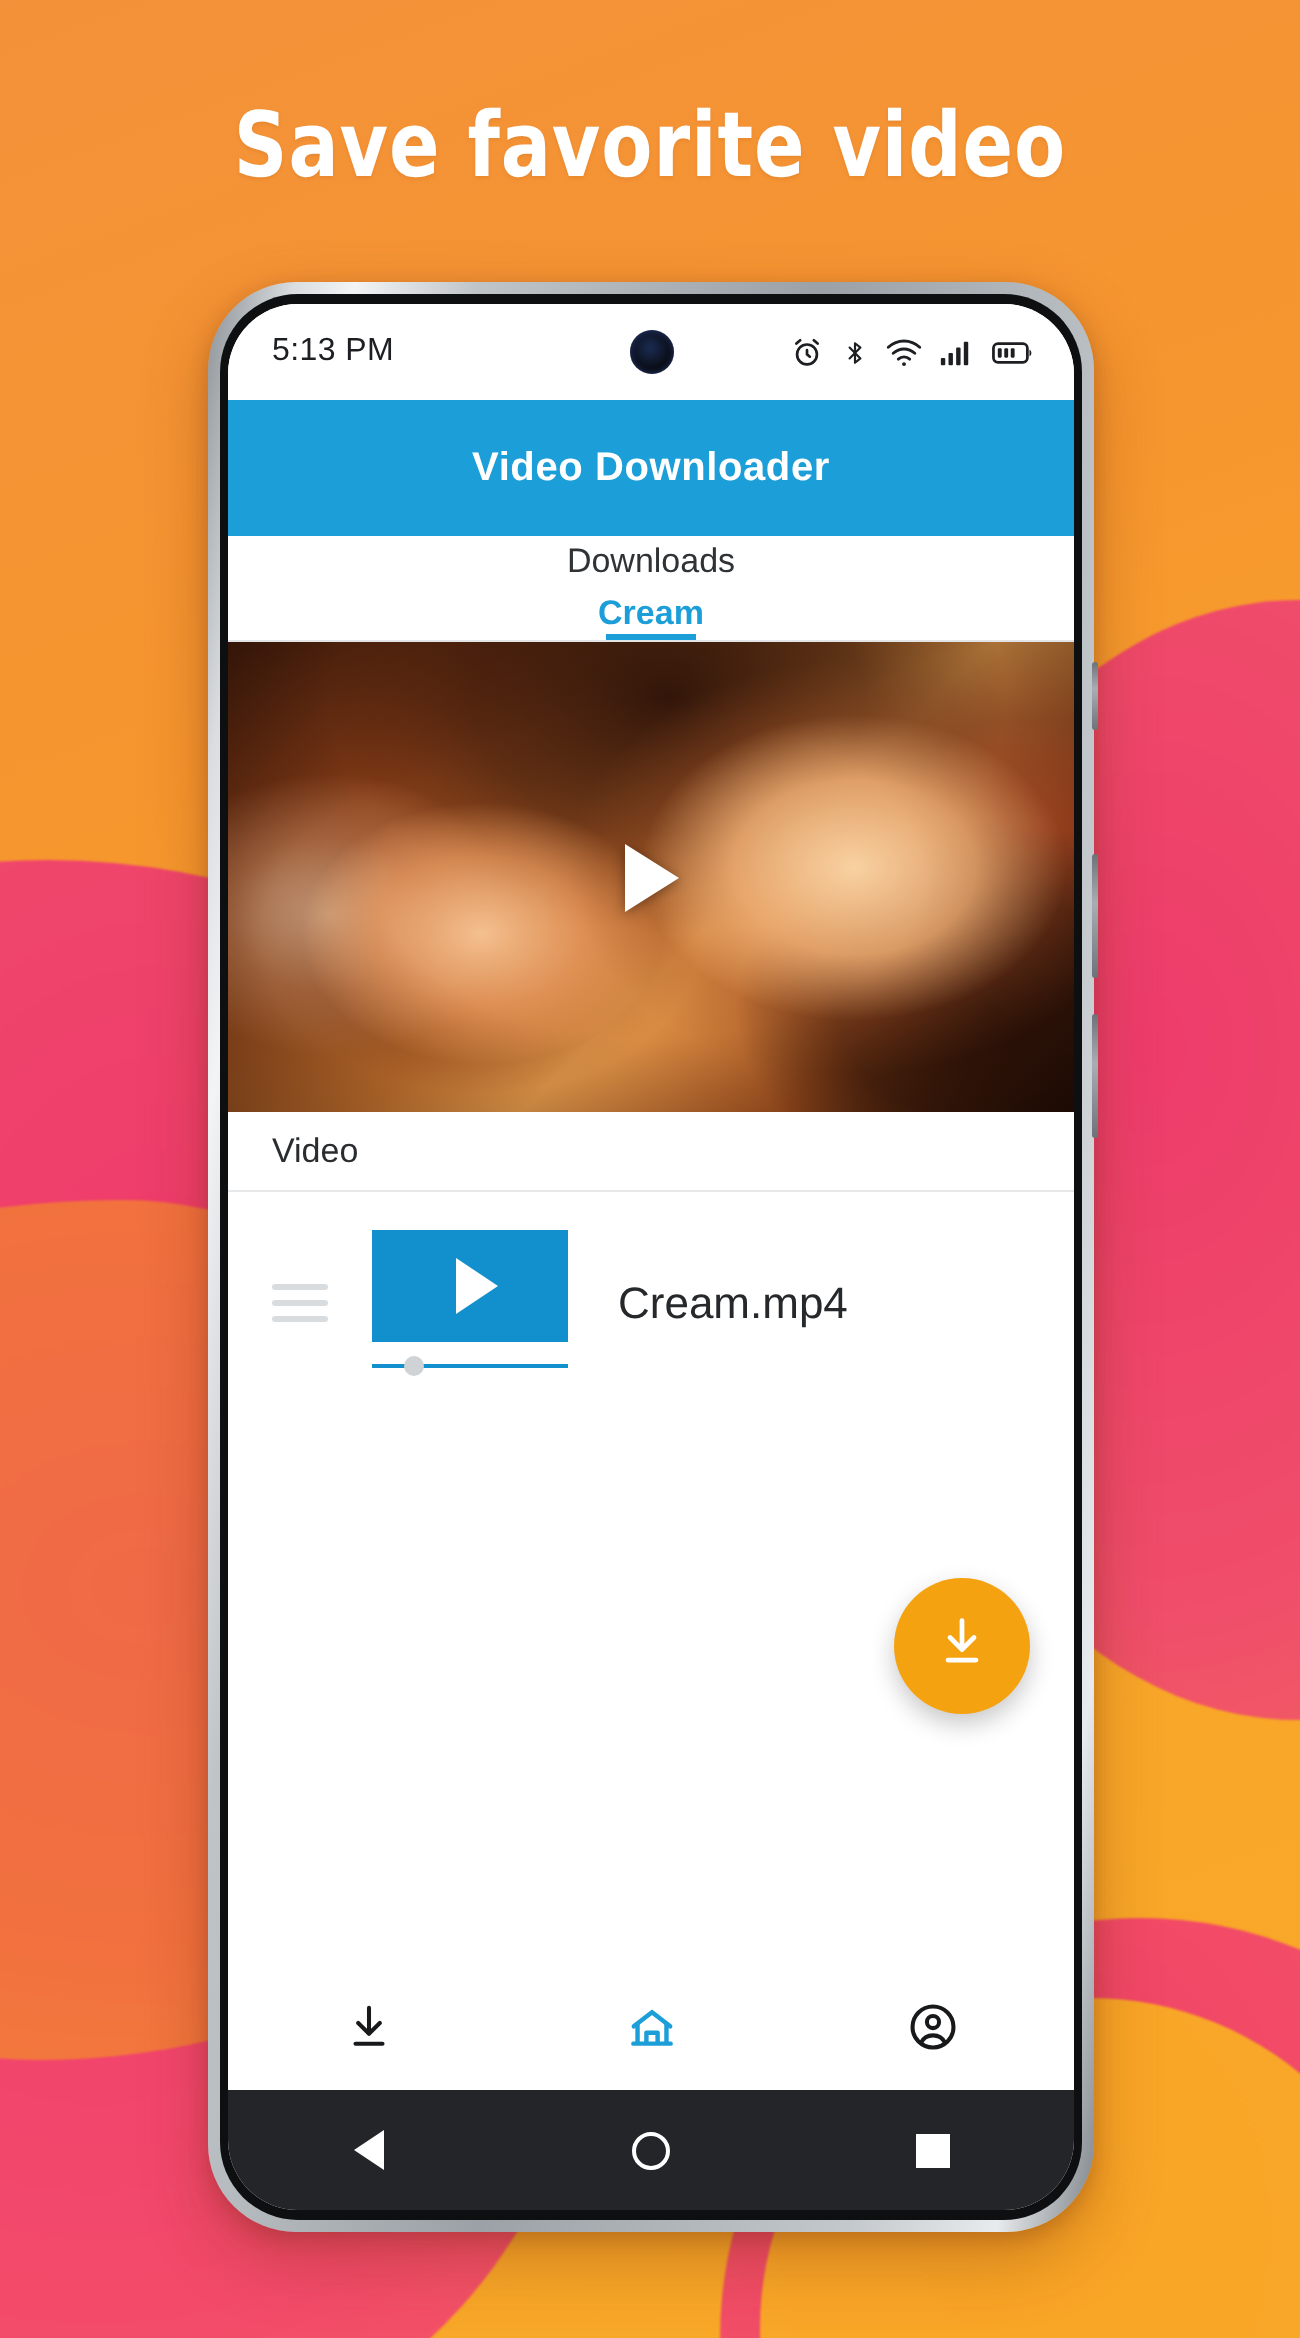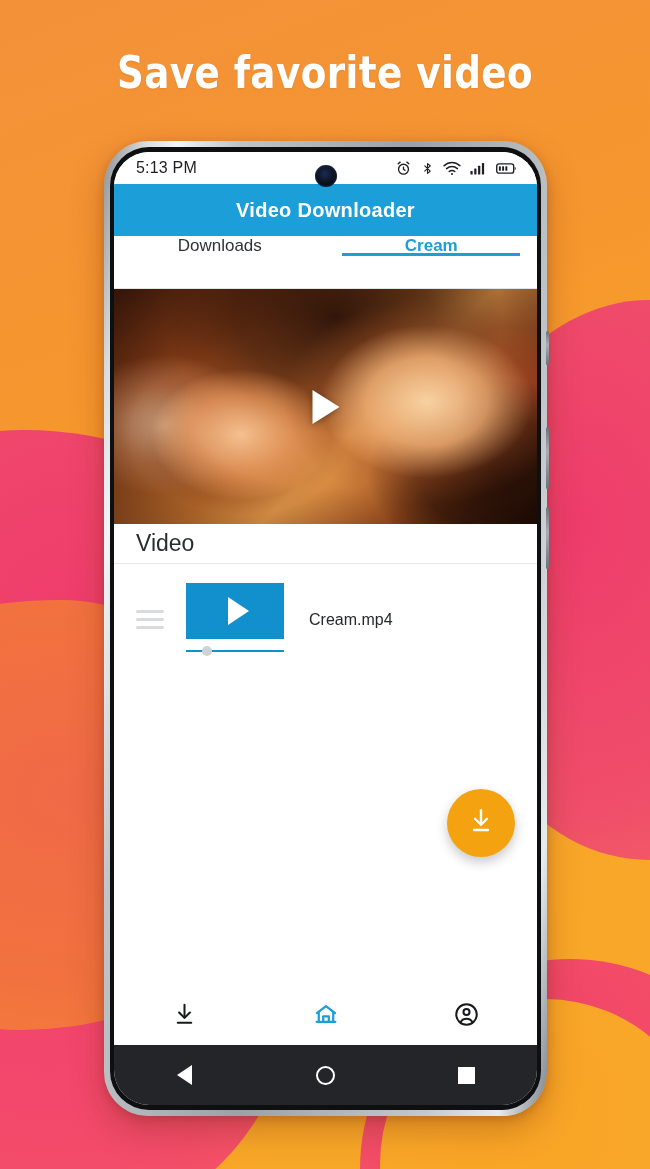--- a/index.html
+++ b/index.html
@@ -137,21 +137,21 @@
     border-radius: 2px;
     z-index: 7;
   }
   #side-btn-1 { top: 190px; height: 34px; }
   #side-btn-2 { top: 286px; height: 62px; }
   #side-btn-3 { top: 366px; height: 62px; }
 
   
   #statusbar {
     position: relative;
-    height: 32px;
+    height: 48px;
     background: #FFFFFF;
     display: flex;
     align-items: center;
     padding: 0 20px 0 22px;
   }
   #status-time {
     font-size: 16px;
     color: #1D1F22;
     font-weight: 500;
     letter-spacing: 0.2px;
@@ -170,40 +170,41 @@
   #status-icons {
     margin-left: auto;
     display: flex;
     align-items: center;
     gap: 9px;
   }
   #status-icons svg { display: block; }
 
   
   #appbar {
-    height: 52px;
+    height: 68px;
     background: #1C9ED8;
     display: flex;
     align-items: center;
     justify-content: center;
   }
   #appbar-title {
     color: #FFFFFF;
     font-size: 20px;
     font-weight: bold;
     letter-spacing: 0.3px;
   }
 
   
   #tabs {
     height: 53px;
     background: #FFFFFF;
     display: flex;
-    align-items: flex-start;
+    align-items: center;
     border-bottom: 1px solid #E2E4E6;
+    flex-direction: column;
   }
   .tab {
     flex: 1;
     display: flex;
     align-items: center;
     justify-content: center;
     position: relative;
     font-size: 17px;
     color: #2F3336;
   }
@@ -257,21 +258,21 @@
   
   #section-header {
     height: 40px;
     display: flex;
     align-items: center;
     padding-left: 22px;
     background: #FFFFFF;
     border-bottom: 1px solid #E6E8E9;
   }
   #section-title {
-    font-size: 23px;
+    font-size: 17px;
     color: #2A2D30;
     font-weight: 500;
   }
 
   
   #list { background: #FFFFFF; padding-top: 8px; }
   .row {
     display: flex;
     align-items: center;
     height: 95px;
@@ -321,21 +322,21 @@
   }
   .thumb-slider .knob {
     position: absolute;
     top: 1px;
     left: 16%;
     width: 10px; height: 10px;
     border-radius: 50%;
     background: #CFD3D6;
   }
   .row-label {
-    font-size: 16px;
+    font-size: 22px;
     color: #26292C;
     font-weight: 500;
   }
 
   
   #fab {
     position: absolute;
     right: 22px;
     top: 637px;
     width: 68px;

